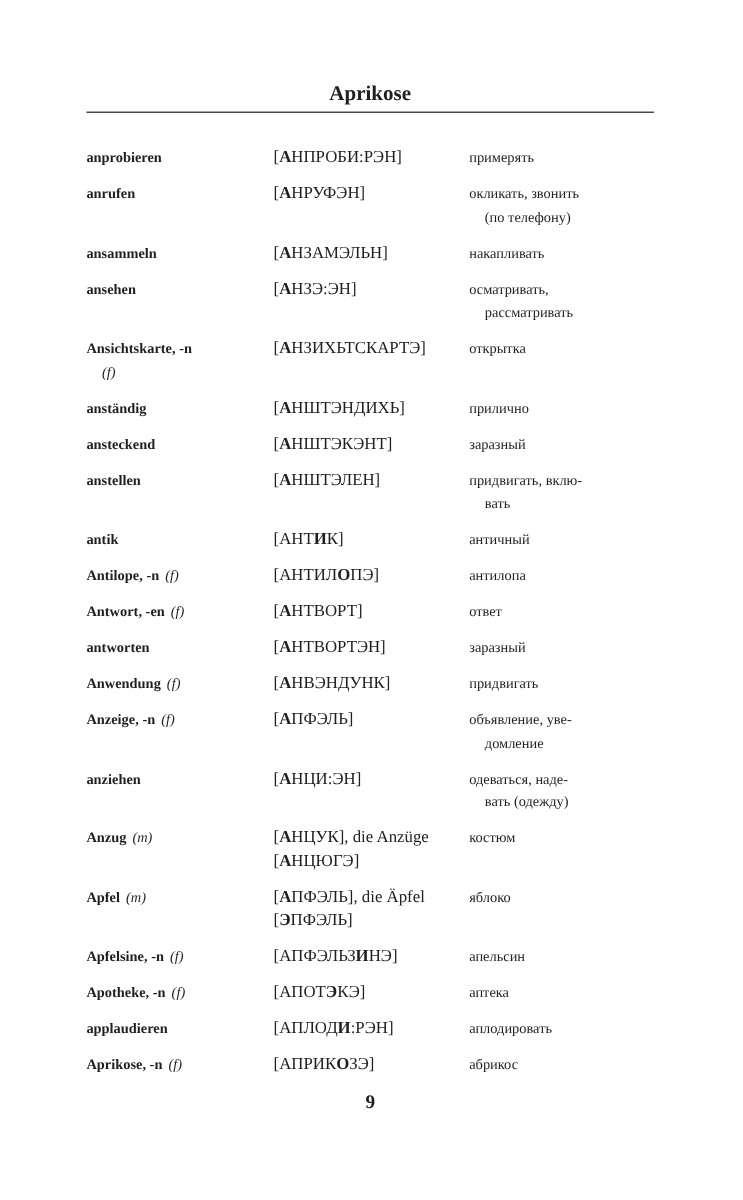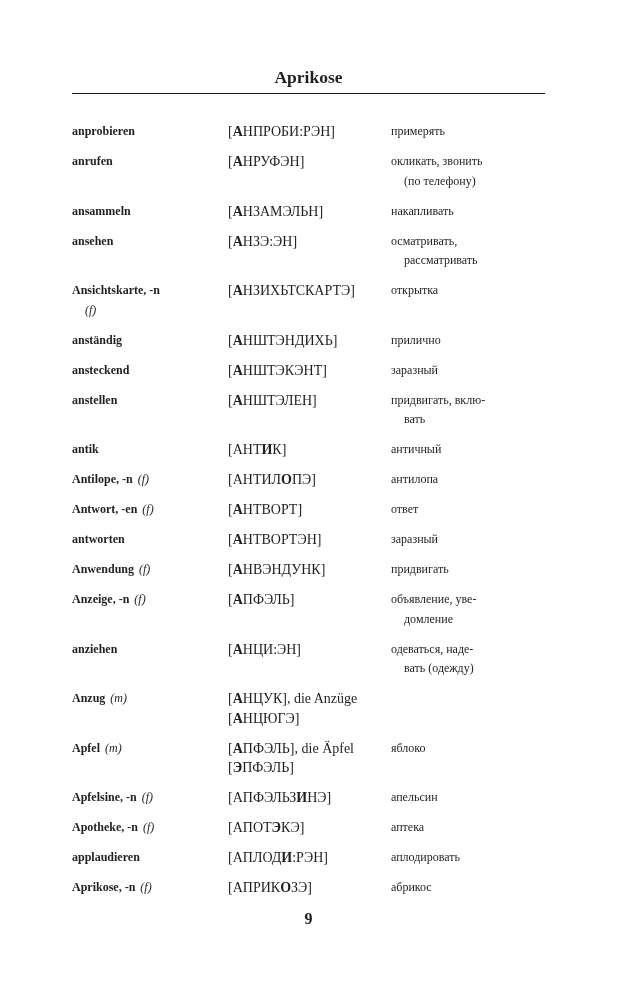--- a/index.html
+++ b/index.html
@@ -275,20 +275,23 @@
   </div>
 
   <div class="entry">
     <div class="word-col">
       <span class="word">Anzug</span><span class="gender">(m)</span>
     </div>
     <div class="trans-col">
           <div class="tr-line"><span>[</span><span class="stress">А</span><span>НЦУК], die Anzüge</span></div>
           <div class="tr-line"><span>[</span><span class="stress">А</span><span>НЦЮГЭ]</span></div>
         </div>
+    <div class="ru-col">
+          <div class="ru-line">костюм</div>
+        </div>
   </div>
 
   <div class="entry">
     <div class="word-col">
       <span class="word">Apfel</span><span class="gender">(m)</span>
     </div>
     <div class="trans-col">
           <div class="tr-line"><span>[</span><span class="stress">А</span><span>ПФЭЛЬ], die Äpfel</span></div>
           <div class="tr-line"><span>[</span><span class="stress">Э</span><span>ПФЭЛЬ]</span></div>
         </div>

